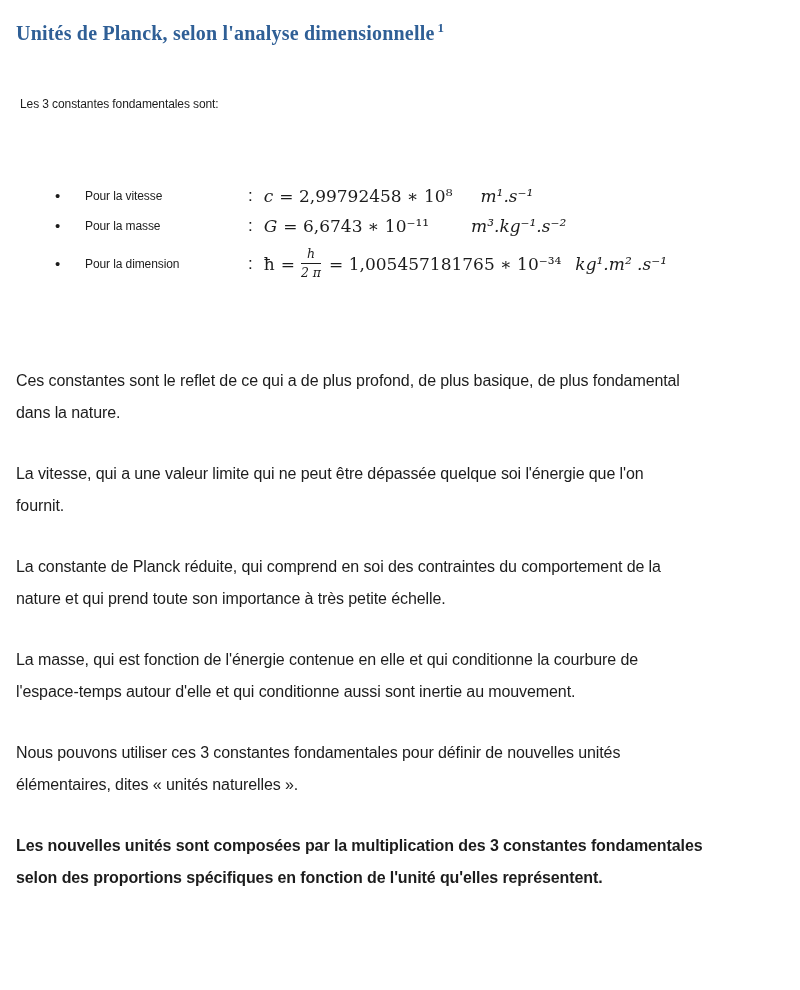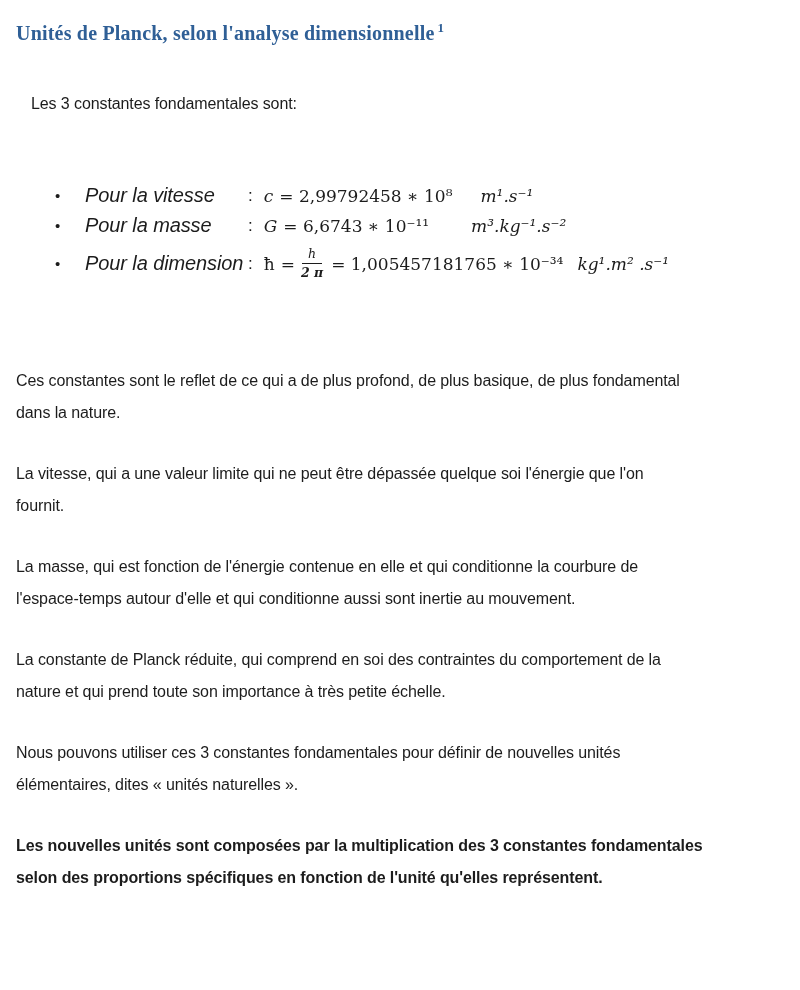--- a/index.html
+++ b/index.html
@@ -29,22 +29,22 @@
     line-height: 24px;
     color: #2f5f96;
     letter-spacing: 0.2px;
   }
   .doc-title sup {
     font-size: 13px;
     margin-left: 3px;
   }
   
   .intro {
-    margin: 48px 0 0 15px;
-    font-size: 16px;
+    margin: 48px 0 0 4px;
+    font-size: 12px;
     line-height: 22px;
     letter-spacing: -0.1px;
   }
   
   .constants {
     list-style: none;
     margin: 66px 0 0 0;
     padding: 0;
   }
   .constants li {
@@ -57,23 +57,22 @@
   }
   .dot {
     width: 30px;
     margin-left: 39px;
     font-size: 15px;
     flex: 0 0 auto;
   }
   .c-label {
     width: 163px;
     flex: 0 0 auto;
-    font-size: 20px;
+    font-size: 12px;
     letter-spacing: -0.1px;
-    font-style: italic;
   }
   .math {
     font-family: "DejaVu Serif", serif;
     font-size: 17px;
     display: inline-flex;
     align-items: center;
     white-space: pre;
   }
   .math .colon {
     margin-right: 11px;
@@ -102,21 +101,21 @@
     font-size: 12.5px;
     line-height: 1.3;
     font-style: italic;
     margin: 0 8px 0 2px;
     vertical-align: middle;
   }
   .frac .num {
     border-bottom: 1.2px solid #1c1c1c;
     padding: 0 6px 1px 6px;
   }
-  .frac .den { padding-top: 1px; font-weight: bold; }
+  .frac .den { padding-top: 1px; }
   
   .paragraphs { margin-top: 78px; }
   .paragraphs p {
     margin: 0 0 29px 0;
     font-size: 16px;
     line-height: 32px;
     letter-spacing: -0.1px;
     white-space: pre-line;
     max-width: 768px;
   }
@@ -166,24 +165,24 @@
       <span class="math"><span class="colon">:</span><span class="var-up">ħ</span><span class="eqpart eqsign">=</span><span class="frac"><span class="num">h</span><span class="den">2 π</span></span><span class="eqpart">= 1,005457181765 ∗ 10⁻³⁴</span><span class="units u-gap-3">kg¹.m² .s⁻¹</span></span>
     </li>
 
   </ul>
 
   <div class="paragraphs">
     <p>Ces constantes sont le reflet de ce qui a de plus profond, de plus basique, de plus fondamental
 dans la nature.</p>
     <p>La vitesse, qui a une valeur limite qui ne peut être dépassée quelque soi l'énergie que l'on
 fournit.</p>
+    <p>La constante de Planck réduite, qui comprend en soi des contraintes du comportement de la
+nature et qui prend toute son importance à très petite échelle.</p>
     <p>La masse, qui est fonction de l'énergie contenue en elle et qui conditionne la courbure de
 l'espace-temps autour d'elle et qui conditionne aussi sont inertie au mouvement.</p>
-    <p>La constante de Planck réduite, qui comprend en soi des contraintes du comportement de la
-nature et qui prend toute son importance à très petite échelle.</p>
     <p>Nous pouvons utiliser ces 3 constantes fondamentales pour définir de nouvelles unités
 élémentaires, dites « unités naturelles ».</p>
     <p class="strong">Les nouvelles unités sont composées par la multiplication des 3 constantes fondamentales
 selon des proportions spécifiques en fonction de l'unité qu'elles représentent.</p>
   </div>
 
 
 </div>
 
 </body></html>

